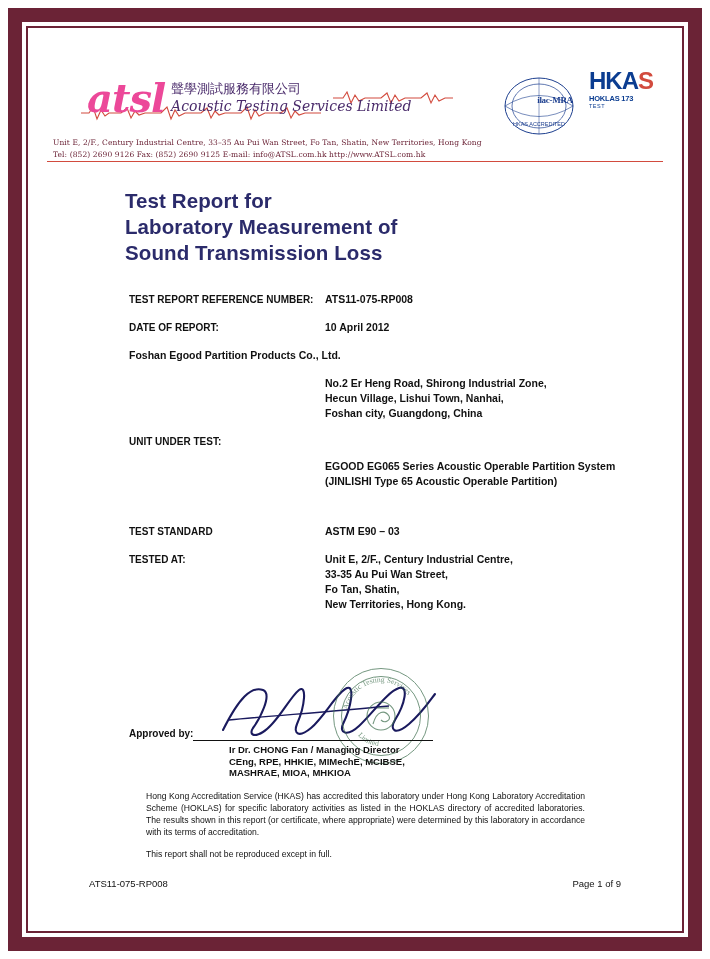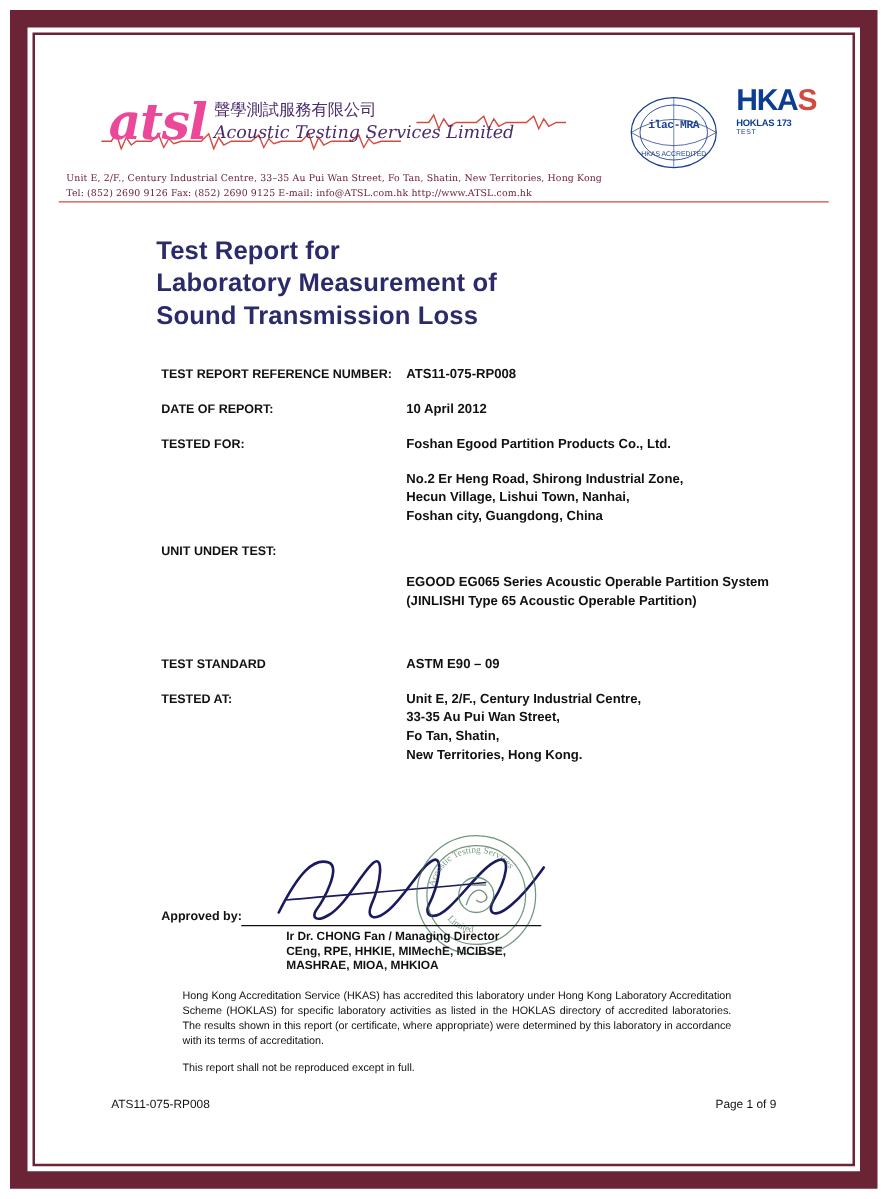--- a/index.html
+++ b/index.html
@@ -141,24 +141,24 @@
   }
   .badge-hkas {
     position: absolute;
     left: 556px;
     top: 38px;
     width: 78px;
     height: 70px;
   }
   .ilac-text {
     position: absolute;
-    left: 0; top: 20px;
+    left: 16px; top: 20px;
     width: 76px;
     text-align: center;
-    font-family: Liberation Mono, monospace;
+    font-family: Liberation Serif, serif;
     font-size: 9px;
     font-weight: bold;
     color: #1d3f8f;
     letter-spacing: -0.3px;
   }
   .ilac-sub {
     position: absolute;
     left: 0; top: 46px;
     width: 76px;
     text-align: center;
@@ -393,21 +393,20 @@
         <div class="field-label">TEST REPORT REFERENCE NUMBER:</div>
         <div class="field-value">ATS11-075-RP008</div>
       </div>
 
       <div class="field-row">
         <div class="field-label">DATE OF REPORT:</div>
         <div class="field-value">10 April 2012</div>
       </div>
 
       <div class="field-row">
-        <div class="field-label">TESTED FOR:</div>
         <div class="field-value">Foshan Egood Partition Products Co., Ltd.</div>
       </div>
 
       <div class="field-row">
         <div class="field-label"></div>
         <div class="field-value" style="white-space:pre-line">No.2 Er Heng Road, Shirong Industrial Zone,
 Hecun Village, Lishui Town, Nanhai,
 Foshan city, Guangdong, China</div>
       </div>
 
@@ -415,21 +414,21 @@
       <div class="field-row">
         <div class="field-label">UNIT UNDER TEST:</div>
         <div class="field-value" style="white-space:pre-line; text-align:justify;margin-top:25px;">EGOOD EG065 Series Acoustic Operable Partition System
 (JINLISHI Type 65 Acoustic Operable Partition)</div>
       </div>
 
       <div class="spacer-block"></div>
 
       <div class="field-row">
         <div class="field-label">TEST STANDARD</div>
-        <div class="field-value">ASTM E90 – 09</div>
+        <div class="field-value">ASTM E90 – 03</div>
       </div>
 
       <div class="field-row">
         <div class="field-label">TESTED AT:</div>
         <div class="field-value" style="white-space:pre-line">Unit E, 2/F., Century Industrial Centre,
 33-35 Au Pui Wan Street,
 Fo Tan, Shatin,
 New Territories, Hong Kong.</div>
       </div>
 

